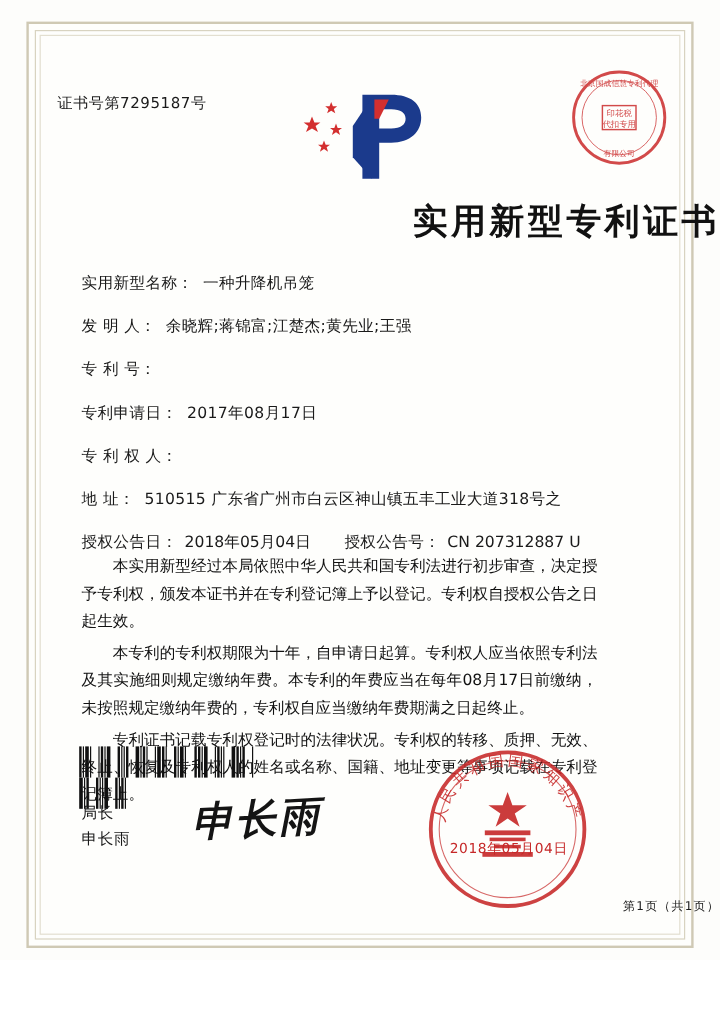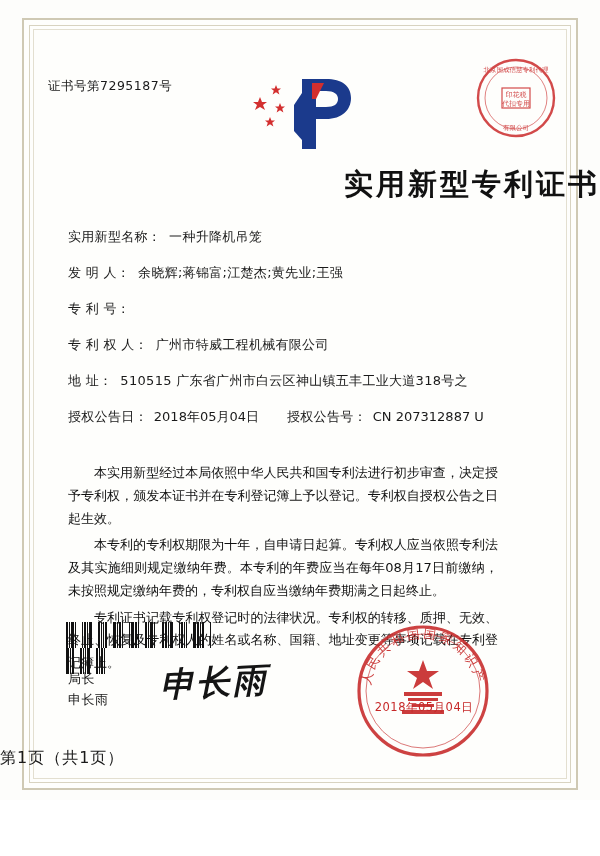--- a/index.html
+++ b/index.html
@@ -175,22 +175,22 @@
     text-align: center;
     font-size: 11.5px;
     color: #c62828;
     letter-spacing: 0.5px;
   }
 
   .pagenum {
     position: absolute;
     left: 0; right: 0;
     top: 748px;
-    text-align: left;
-    font-size: 16px;
+    text-align: right;
+    font-size: 10px;
     letter-spacing: 1px;
   }
 
   
   .footer {
     position: absolute;
     left: 0; top: 800px;
     width: 600px; height: 56px;
     background: #ffffff;
   }
@@ -247,24 +247,27 @@
 
     <div class="frow">
       <div class="flabel">发  明  人：</div>
       <div class="fvalue">余晓辉;蒋锦富;江楚杰;黄先业;王强</div>
     </div>
 
     <div class="frow">
       <div class="flabel">专  利  号：</div>
     </div>
 
+    <div class="frow">
+      <div class="flabel">专利申请日：</div>
+      <div class="fvalue">2017年08月17日</div>
+    </div>
 
     <div class="frow">
       <div class="flabel">专 利 权 人：</div>
-      <div class="fvalue">广州市特威工程机械有限公司</div>
     </div>
 
     <div class="frow">
       <div class="flabel">地        址：</div>
       <div class="fvalue">510515  广东省广州市白云区神山镇五丰工业大道318号之</div>
     </div>
 
     <div class="frow two">
       <div class="flabel">授权公告日：</div>
       <div style="padding-left:6px;">2018年05月04日</div>

